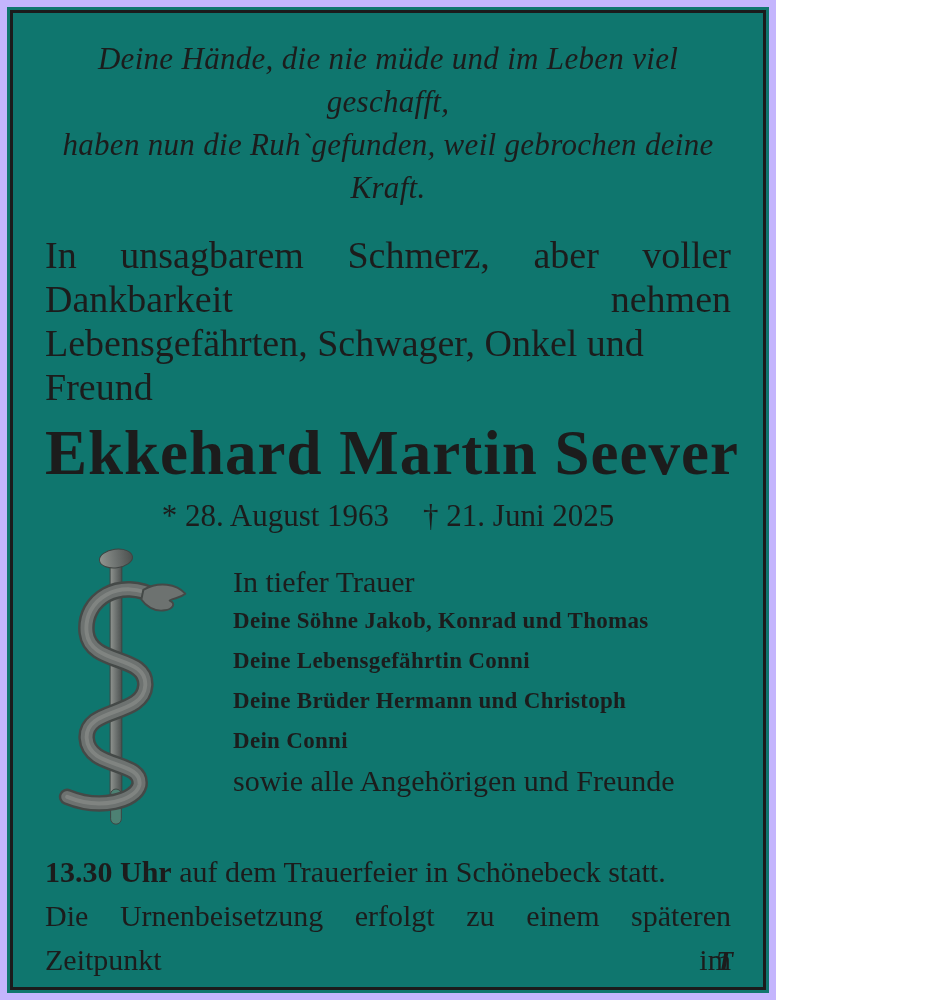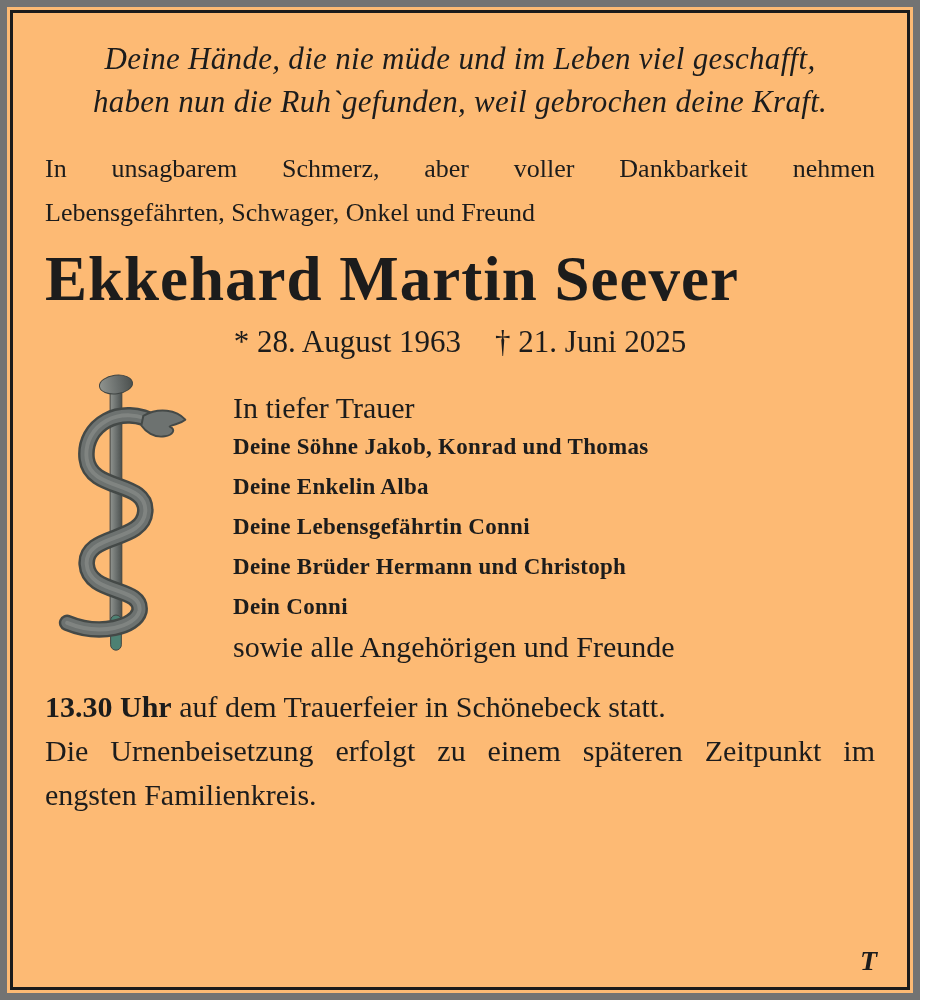--- a/index.html
+++ b/index.html
@@ -4,45 +4,45 @@
 <title>Traueranzeige</title>
 <style>
   html,body{margin:0;padding:0;background:#ffffff;}
   body{
     width:928px;height:1000px;
     font-family:"Liberation Serif","DejaVu Serif",serif;
     color:#1c1c1c;
   }
   .page{
     position:relative;
-    width:920px;height:1000px;
+    width:776px;height:1000px;
     box-sizing:border-box;
-    background:#fdba74;
-    border:7px solid #737373;
+    background:#0f766e;
+    border:7px solid #c4b5fd;
     padding:3px;
   }
   .inner{
     position:relative;
     box-sizing:border-box;
     height:100%;
     border:3px solid #1b1b1b;
     padding:10px 32px 8px 32px;
     overflow:hidden;
   }
   
   .verse{
     margin-top:14px;
     text-align:center;
     font-style:italic;
     font-size:31px;
     line-height:43px;
     letter-spacing:0.3px;
   }
   
-  .intro{ margin-top:24px; font-size:26px; line-height:44px; }
+  .intro{ margin-top:24px; font-size:38px; line-height:44px; }
   .jline{ text-align:justify; text-align-last:justify; }
   .jline-last{ text-align:left; }
   
   .name{
     margin-top:8px;
     text-align:left;
     font-size:63px;
     font-weight:bold;
     letter-spacing:1px;
     line-height:72px;
@@ -119,21 +119,20 @@
           <path d="M118 60 C80 38 42 62 46 96 S108 118 106 150 S44 172 46 204 S104 226 100 252 C96 268 60 278 26 264" fill="none" stroke="#444947" stroke-width="17" stroke-linecap="round"></path>
           <path d="M118 60 C80 38 42 62 46 96 S108 118 106 150 S44 172 46 204 S104 226 100 252 C96 268 60 278 26 264" fill="none" stroke="#6d7270" stroke-width="12" stroke-linecap="round"></path>
           <path d="M118 60 C80 38 42 62 46 96 S108 118 106 150 S44 172 46 204 S104 226 100 252 C96 268 60 278 26 264" fill="none" stroke="#8f938f" stroke-width="4" stroke-linecap="round" opacity="0.55"></path>
 
           <path d="M104 52 C120 43 138 46 147 56 C141 61 136 60 131 63 C138 66 134 72 126 73 C115 75 106 68 102 62 Z" fill="#6d7270" stroke="#444947" stroke-width="2" stroke-linejoin="round"></path>
         </svg>
       </div>
       <div class="mourners">
         <div class="mourn-lead">In tiefer Trauer</div>
         <div class="mourn-line">Deine Söhne Jakob, Konrad und Thomas</div>
-        <div class="mourn-line">Deine Enkelin Alba</div>
         <div class="mourn-line">Deine Lebensgefährtin Conni</div>
         <div class="mourn-line">Deine Brüder Hermann und Christoph</div>
         <div class="mourn-line">Dein Conni</div>
         <div class="mourn-closing">sowie alle Angehörigen und Freunde</div>
       </div>
     </div>
 
 
     <div class="funeral">
       <div class="jline-last"><b>13.30 Uhr</b><span> auf dem Trauerfeier in Schönebeck statt.</span></div>

